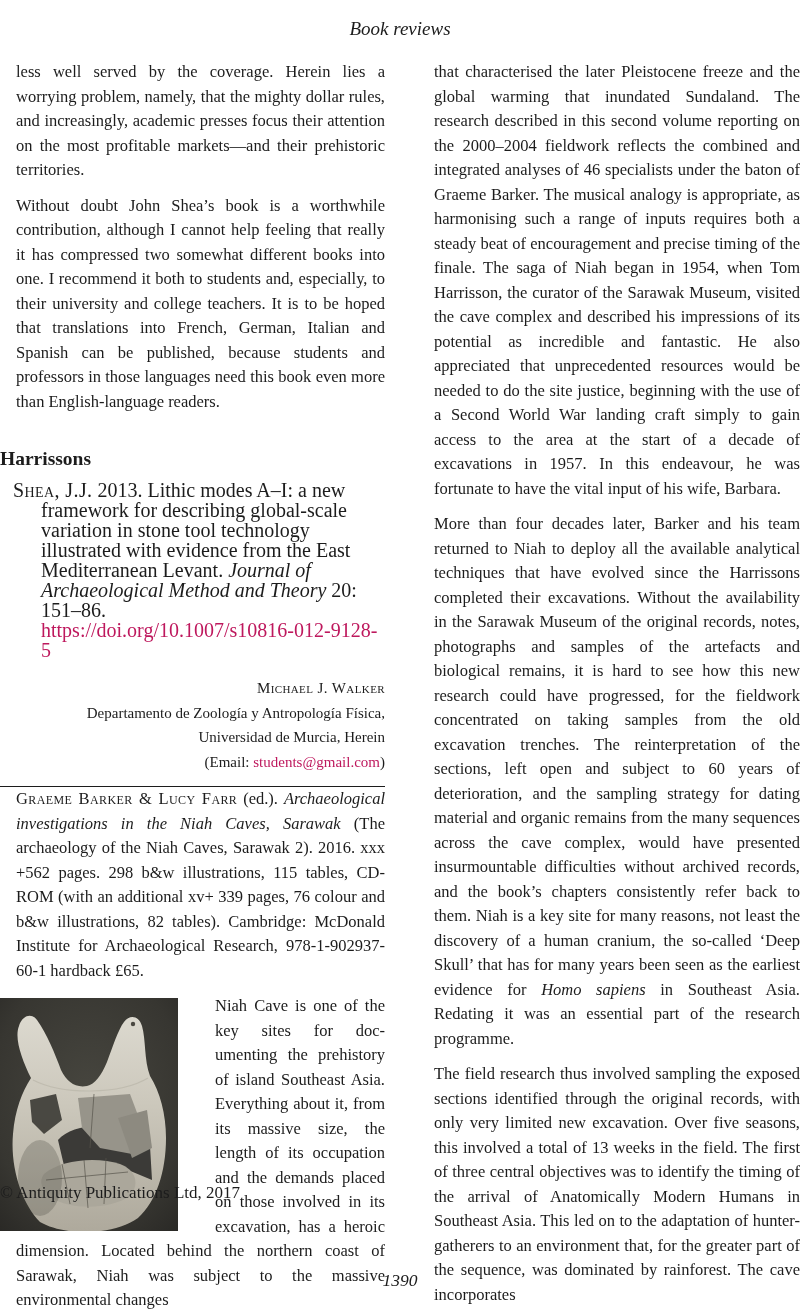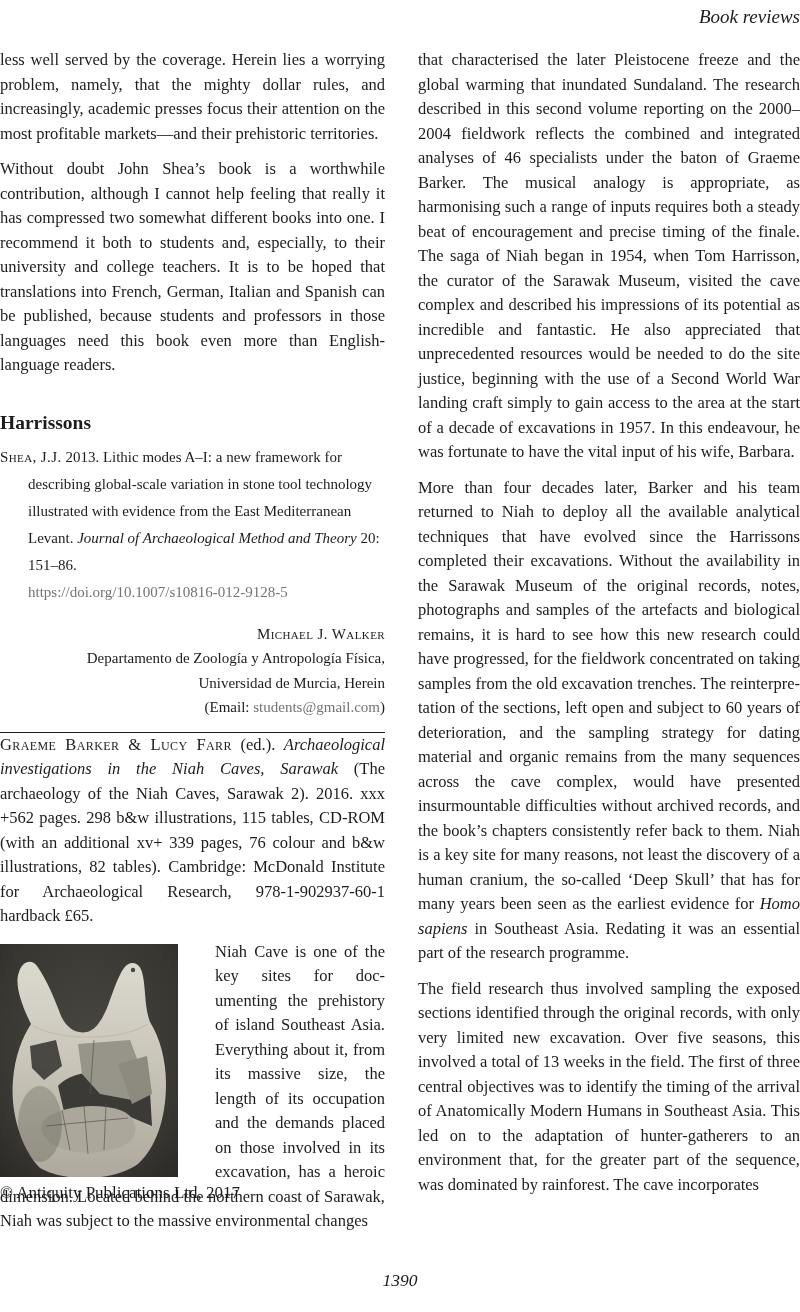--- a/index.html
+++ b/index.html
@@ -6,57 +6,57 @@
   .page{
     position:relative;
     width:800px;height:1312px;
     margin:0 auto;
     background:#ffffff;
     color:#1c1c1c;
     font-family:"Liberation Serif","DejaVu Serif",serif;
     overflow:hidden;
   }
   .running-head{
-    text-align:right;
+    text-align:center;
     font-style:italic;
     font-size:19px;
-    padding-top:6px;
+    padding-top:18px;
     height:28px;
   }
   .columns{
     display:flex;
     gap:33px;
     margin-top:14px;
   }
   .col-left{width:385px;flex:0 0 385px;}
   .col-right{width:382px;flex:0 0 382px;}
   p.body-text{
-    margin:0 0 11px 0;
+    margin:0 0 11px 16px;
     font-size:16.5px;
     line-height:24.5px;
     text-align:justify;
   }
   p.last{margin-bottom:0;}
   .sc{font-variant:small-caps;letter-spacing:.4px;}
   .ital{font-style:italic;}
   h2.ref-heading{
     font-size:19.5px;
     font-weight:bold;
     margin:34px 0 10px 0;
   }
   .ref-entry{
-    font-size:15px;
-    line-height:27px;
-    padding-left:28px;
+    font-size:20px;
+    line-height:20px;
+    padding-left:41px;
     text-indent:-28px;
     text-align:left;
     margin:0;
   }
   a.blue-link{
-    color:#737373;
+    color:#be185d;
     text-decoration:none;
     cursor:pointer;
   }
   .signature{
     text-align:right;
     font-size:15px;
     line-height:24.5px;
     margin-top:16px;
   }
   .rule{

